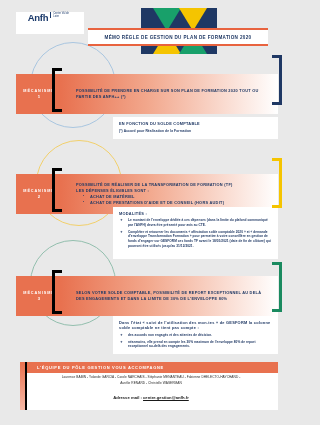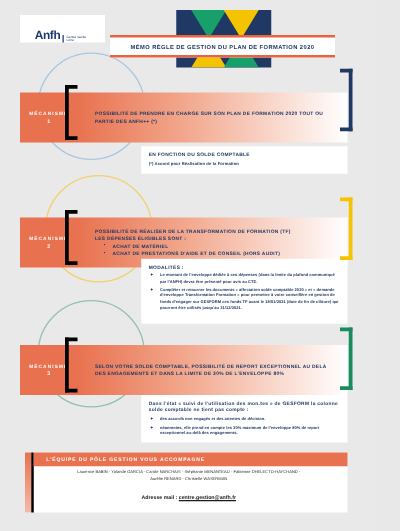--- a/index.html
+++ b/index.html
@@ -21,21 +21,21 @@
   .circ { position: absolute; border-radius: 50%; border: 1px solid; background: transparent; }
   .circ-blue   { left: 30px;  top: 42px;  width: 86px; height: 86px; border-color: #a9c6e0; }
   .circ-yellow { left: 36px;  top: 140px; width: 86px; height: 86px; border-color: #f2d06b; }
   .circ-green  { left: 30px;  top: 240px; width: 86px; height: 86px; border-color: #93bfae; }
 
   
   .logo-box {
     position: absolute; left: 16px; top: 12px;
     width: 68px; height: 22px;
     background: #ffffff;
-    display: flex; align-items: flex-end; justify-content: center;
+    display: flex; align-items: flex-start; justify-content: center;
     gap: 2px;
   }
   .logo-word { font-size: 9.5px; font-weight: bold; color: #1b3a6b; letter-spacing: -0.3px; }
   .logo-tag {
     font-size: 2.6px; color: #1b3a6b; line-height: 1.25;
     border-left: 1px solid #1b3a6b; padding-left: 2px; max-width: 22px;
   }
 
   .flagbox {
     position: absolute; left: 141px; top: 8px;

